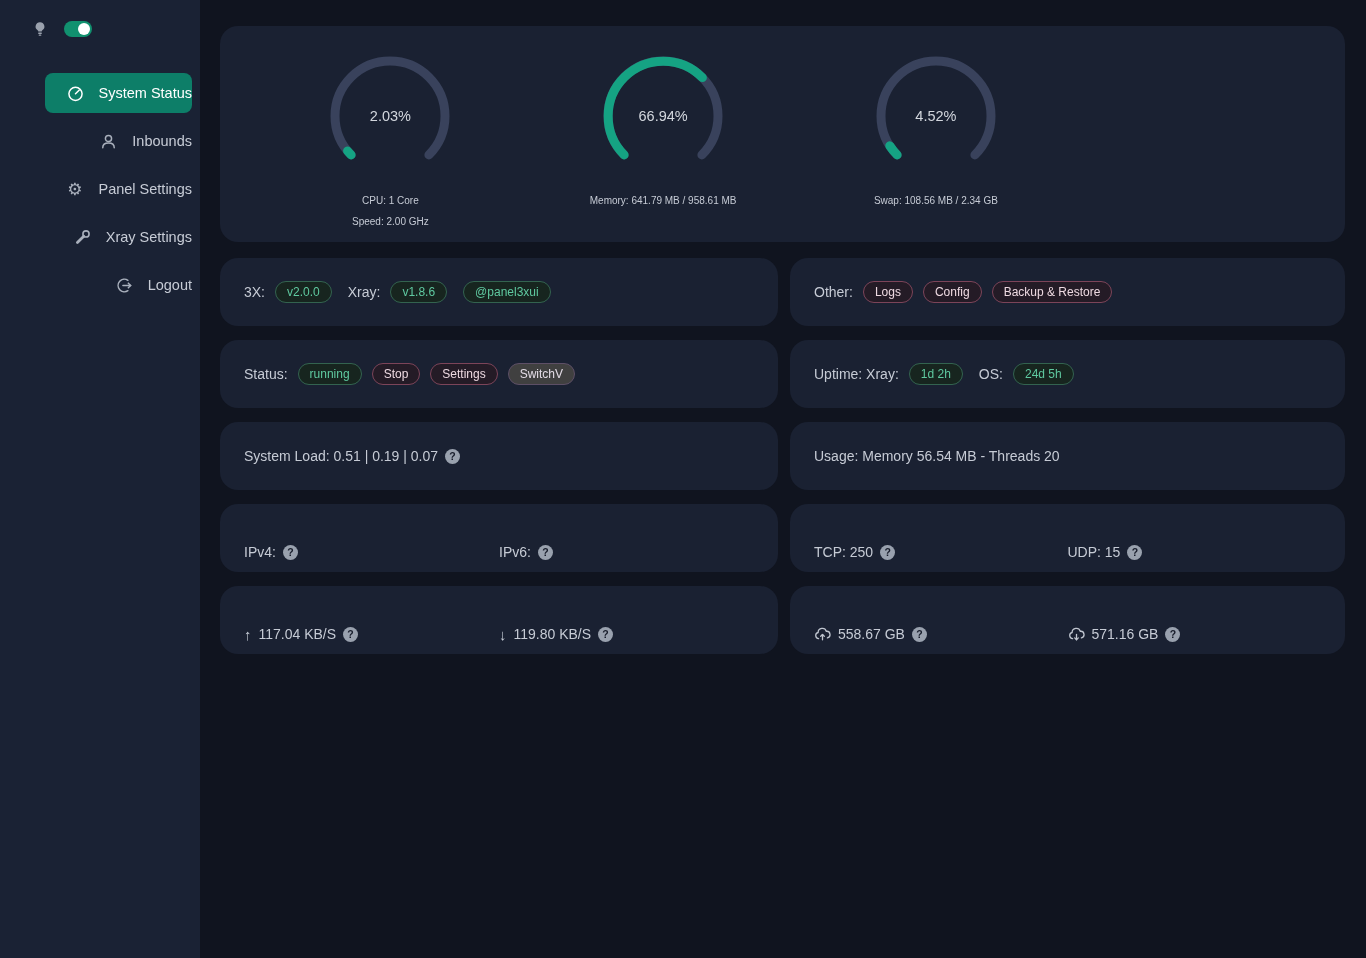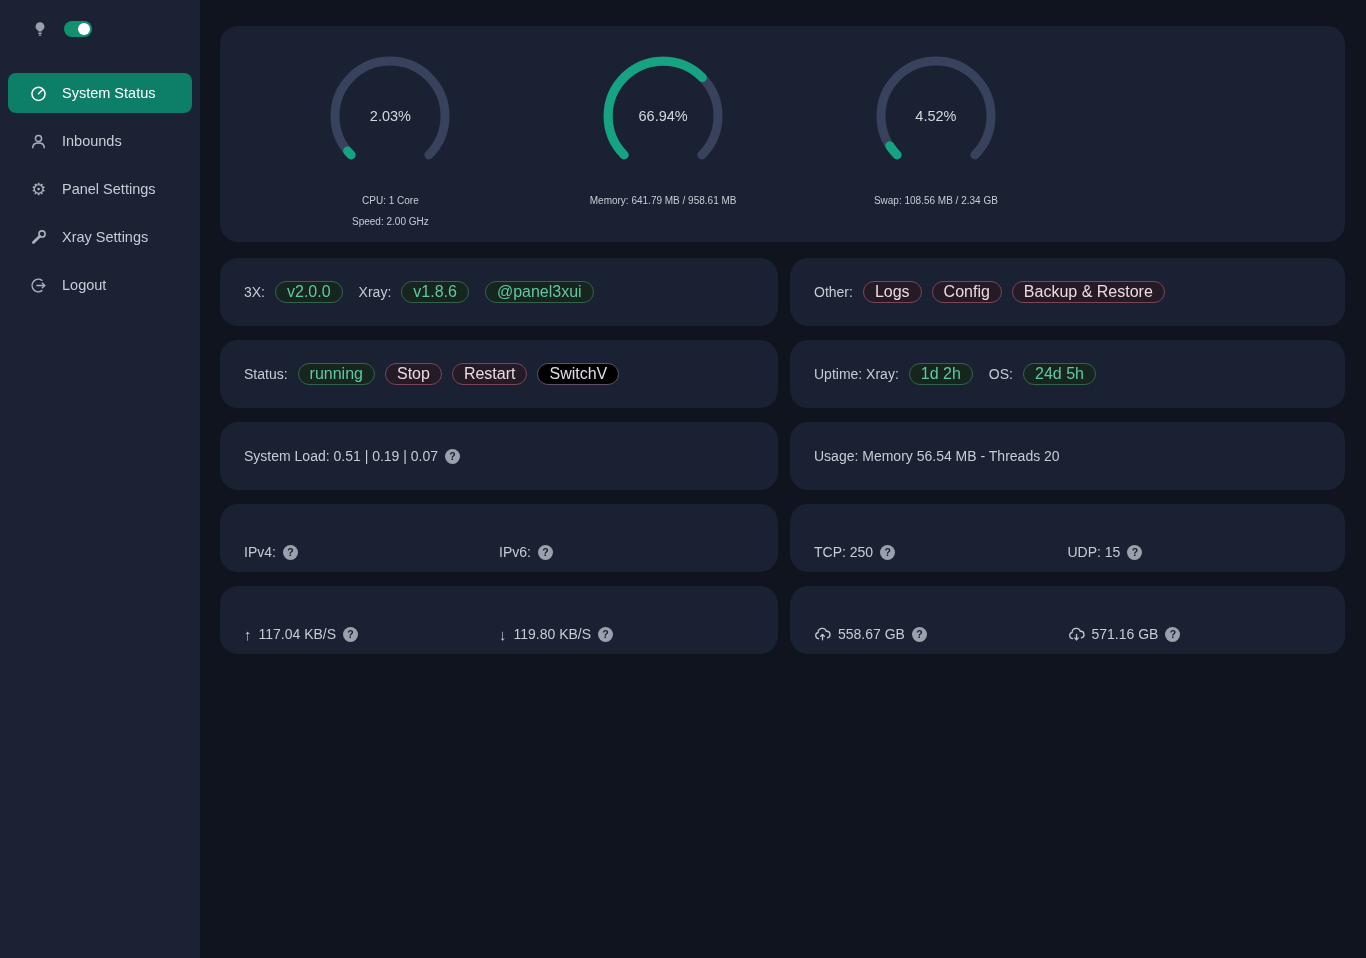--- a/index.html
+++ b/index.html
@@ -17,21 +17,21 @@
   }
   .theme-row { display: flex; align-items: center; gap: 16px; padding-left: 31px; margin-bottom: 24px; }
   .toggle {
     width: 28px; height: 16px; border-radius: 8px; background: #11916f;
     position: relative; cursor: pointer;
   }
   .toggle .knob {
     position: absolute; right: 2px; top: 2px; width: 12px; height: 12px;
     border-radius: 50%; background: #ffffff;
   }
-  .menu { display: flex; flex-direction: column; gap: 8px; padding: 12px 8px; }
+  .menu { display: flex; flex-direction: column; gap: 8px; padding: 12px 8px; align-items: flex-end; }
   .menu-item {
     height: 40px; border-radius: 8px; display: flex; align-items: center;
     gap: 15px; padding-left: 22px; color: #c7ccd6; font-size: 14.5px; cursor: pointer;
   }
   .menu-item.active { background: #0d7e68; color: #ffffff; }
   .mi-icon { width: 17px; height: 17px; display: inline-flex; align-items: center; justify-content: center; flex: none; }
   .mi-icon svg { display: block; }
   .gear-glyph { font-size: 17px; color: #a9b0bc; line-height: 1; }
 
   
@@ -54,25 +54,25 @@
   }
   .card {
     height: 68px; display: flex; align-items: center; padding: 8px 24px;
     font-size: 14px; color: #c6cbd5;
   }
   .card .half { flex: 1; display: flex; align-items: center; margin-top: 28px; }
   .row-gap { display: flex; align-items: center; gap: 10px; }
 
   .pill {
     display: inline-flex; align-items: center; height: 22px; padding: 0 11px;
-    border-radius: 11px; font-size: 16px; border: 1px solid; white-space: nowrap;
+    border-radius: 11px; font-size: 12px; border: 1px solid; white-space: nowrap;
   }
   .pill-green  { color: #5fc9a0; border-color: #33634f; background: #17251f; }
   .pill-pink   { color: #edd9e1; border-color: #7c4459; background: #241b26; cursor: pointer; }
-  .pill-purple { color: #e2dbe5; border-color: #5d4f66; background: #000000; cursor: pointer; }
+  .pill-purple { color: #e2dbe5; border-color: #5d4f66; background: #404040; cursor: pointer; }
   .pill-btn { cursor: pointer; }
 
   .qicon {
     width: 15px; height: 15px; border-radius: 50%; background: #99a1ae; color: #171c2a;
     font-size: 10.5px; font-weight: 700; display: inline-flex; align-items: center;
     justify-content: center; margin-left: 7px; flex: none; cursor: pointer;
   }
   .arrow-glyph { font-size: 15px; margin-right: 7px; color: #c3c9d3; }
   .cloud-icon { margin-right: 7px; display: inline-flex; }
   .lbl { margin-right: 9px; }
@@ -196,21 +196,21 @@
       <span>Other:</span>
       <span class="pill pill-pink">Logs</span>
       <span class="pill pill-pink">Config</span>
       <span class="pill pill-pink">Backup &amp; Restore</span>
     </div>
 
     <div class="card card-bg row-gap">
       <span>Status:</span>
       <span class="pill pill-green">running</span>
       <span class="pill pill-pink">Stop</span>
-      <span class="pill pill-pink">Restart</span>
+      <span class="pill pill-pink">Settings</span>
       <span class="pill pill-purple">SwitchV</span>
     </div>
     <div class="card card-bg row-gap">
       <span>Uptime: Xray:</span>
       <span class="pill pill-green">1d 2h</span>
       <span style="margin-left:6px">OS:</span>
       <span class="pill pill-green">24d 5h</span>
     </div>
 
     <div class="card card-bg">

